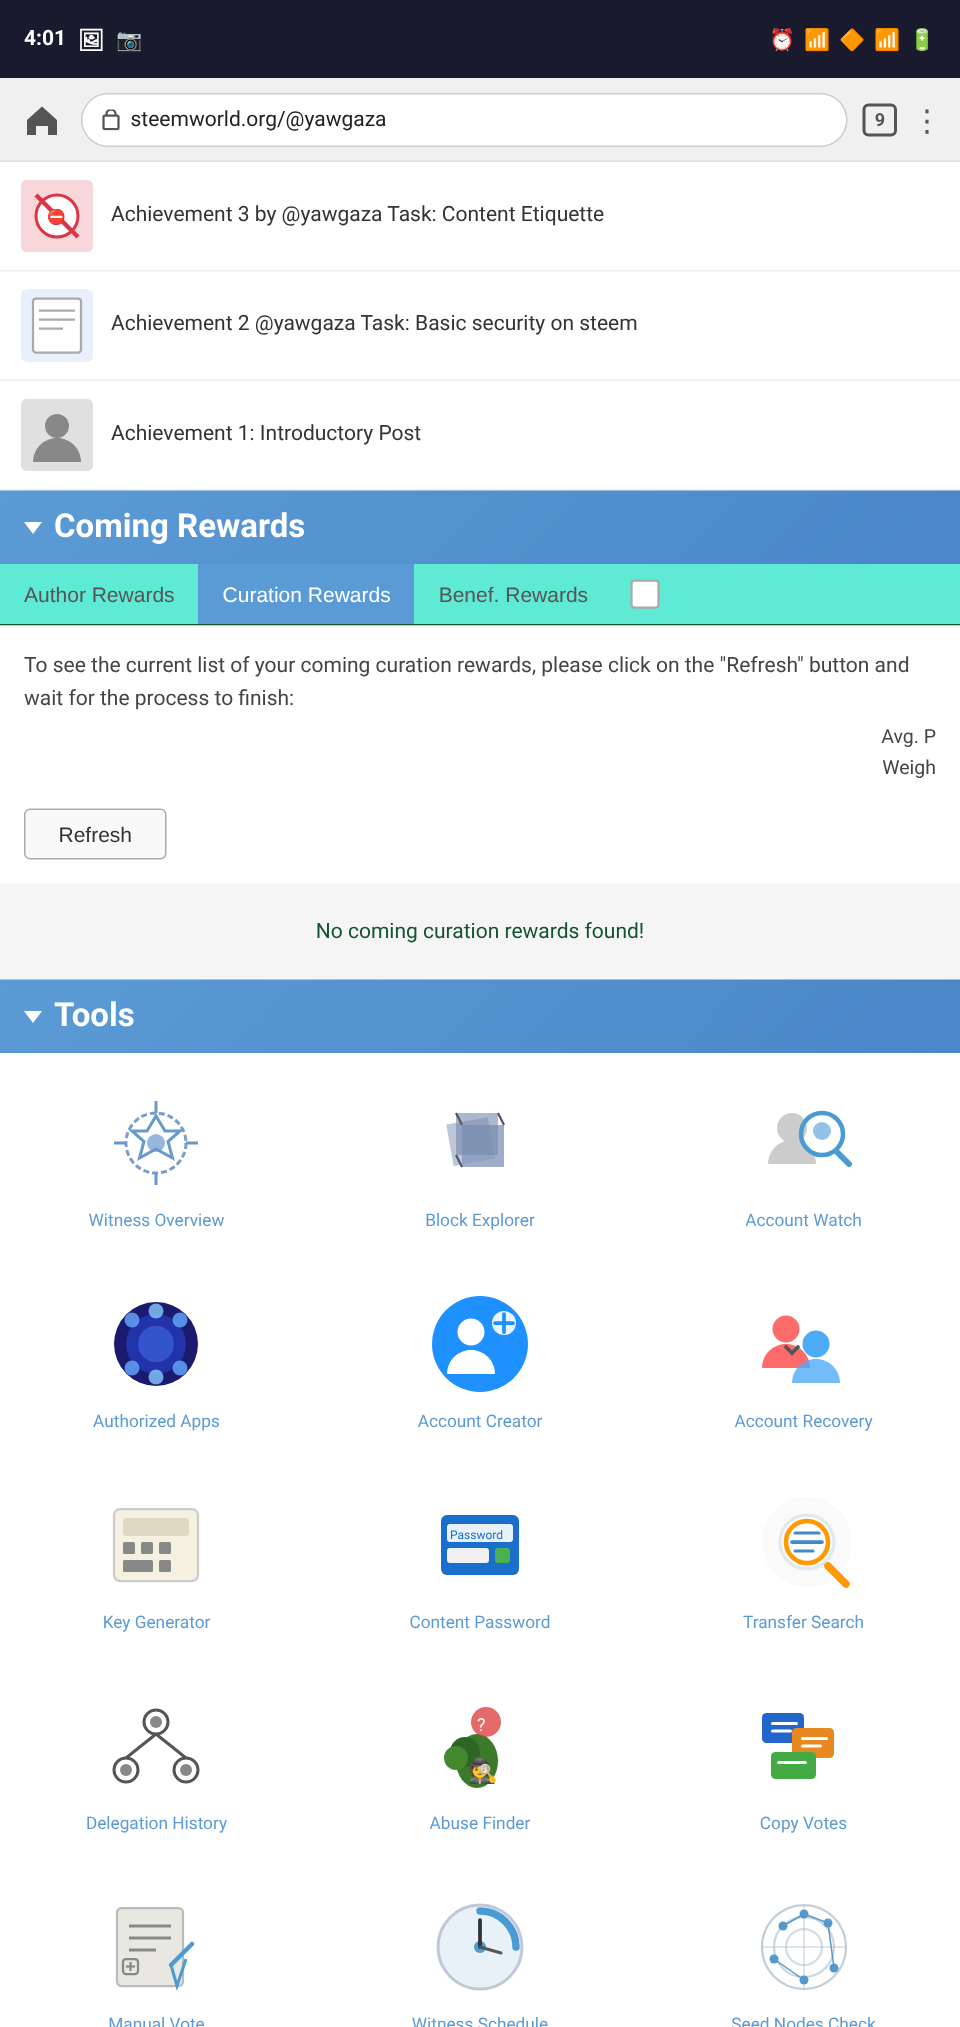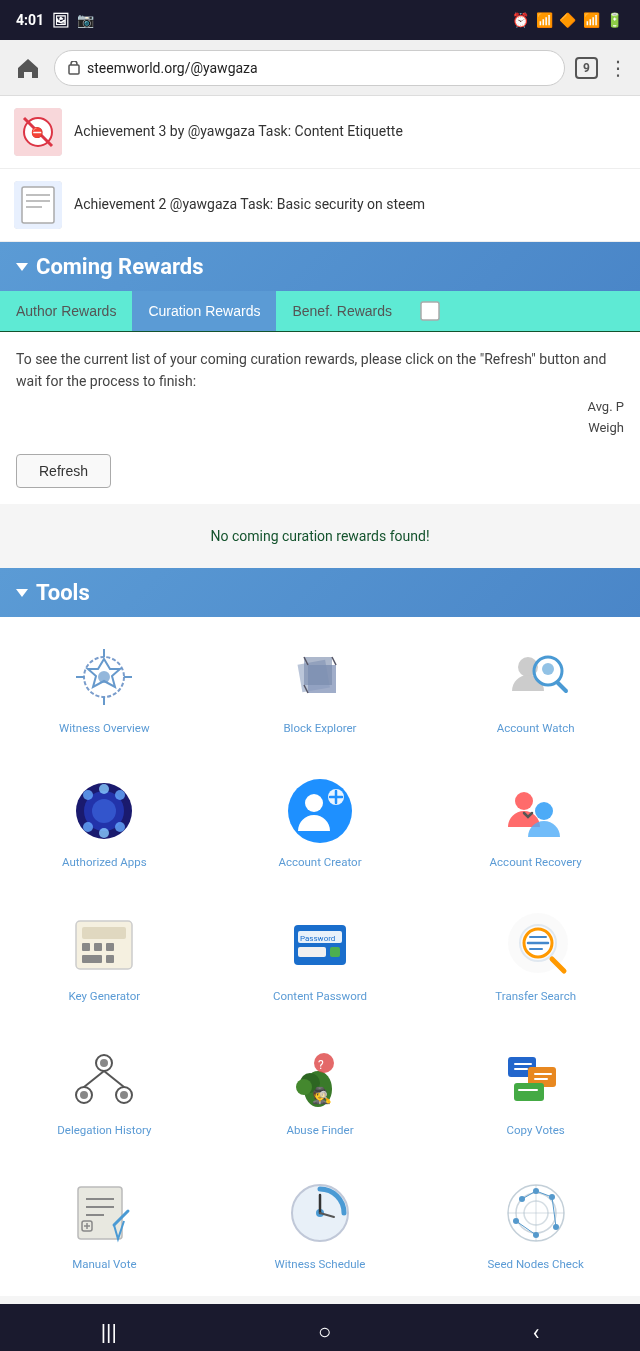--- a/index.html
+++ b/index.html
@@ -9,21 +9,21 @@
       background: #f5f5f5;
       width: 640px;
       min-height: 1351px;
       overflow-x: hidden;
     }
 
     
     .status-bar {
       background: #1a1a2e;
       color: white;
-      height: 40px;
+      height: 52px;
       display: flex;
       align-items: center;
       justify-content: space-between;
       padding: 0 16px;
       font-size: 14px;
       font-weight: bold;
     }
     .status-bar-left { display: flex; gap: 8px; align-items: center; }
     .status-bar-right { display: flex; gap: 6px; align-items: center; }
 
@@ -259,20 +259,30 @@
         <rect width="48" height="48" fill="#e8f0fe"></rect>
         <rect x="8" y="6" width="32" height="36" rx="2" fill="white" stroke="#aaa" stroke-width="1.5"></rect>
         <line x1="12" y1="14" x2="36" y2="14" stroke="#aaa" stroke-width="1.5"></line>
         <line x1="12" y1="20" x2="36" y2="20" stroke="#aaa" stroke-width="1.5"></line>
         <line x1="12" y1="26" x2="28" y2="26" stroke="#aaa" stroke-width="1.5"></line>
       </svg>
     </div>
     <span class="achievement-text">Achievement 2 @yawgaza Task: Basic security on steem</span>
   </div>
 
+  <div class="achievement-item">
+    <div class="achievement-thumb">
+      <svg width="48" height="48" viewBox="0 0 48 48">
+        <rect width="48" height="48" fill="#e0e0e0"></rect>
+        <circle cx="24" cy="18" r="8" fill="#888"></circle>
+        <path d="M8 42c0-8.837 7.163-16 16-16s16 7.163 16 16" fill="#888"></path>
+      </svg>
+    </div>
+    <span class="achievement-text">Achievement 1: Introductory Post</span>
+  </div>
 </div>
 
 <div>
   <div class="section-header">
     <span class="chevron-down"></span>
     <span>Coming Rewards</span>
   </div>
 
   <div class="tabs-row">
     <button class="tab-btn">Author Rewards</button>

